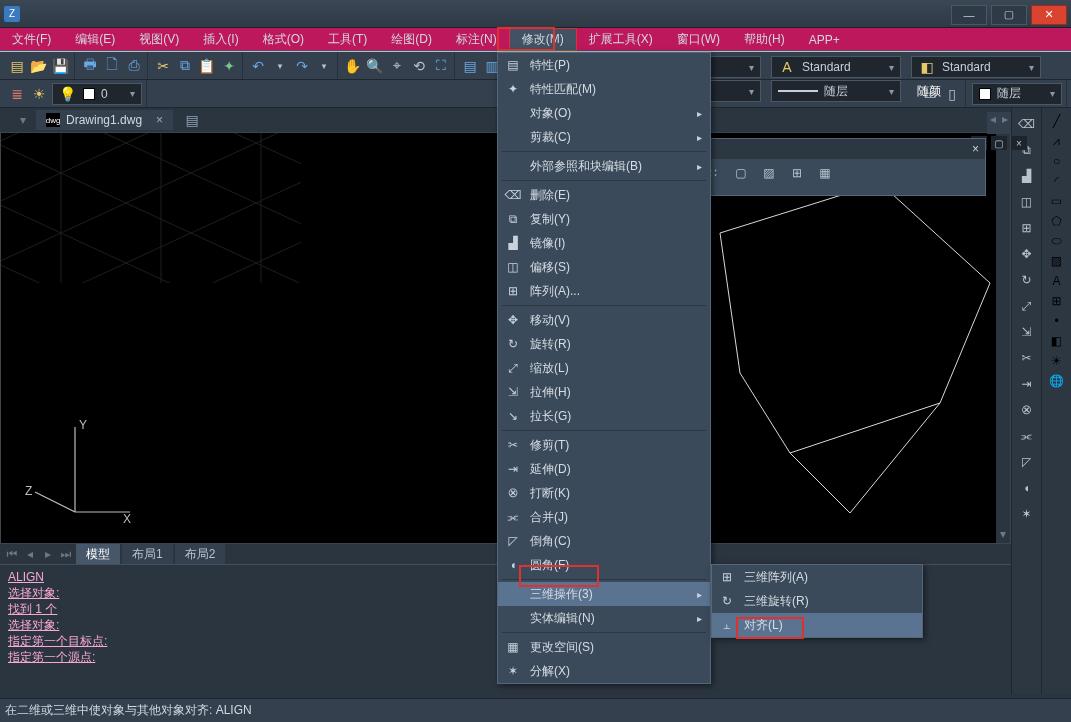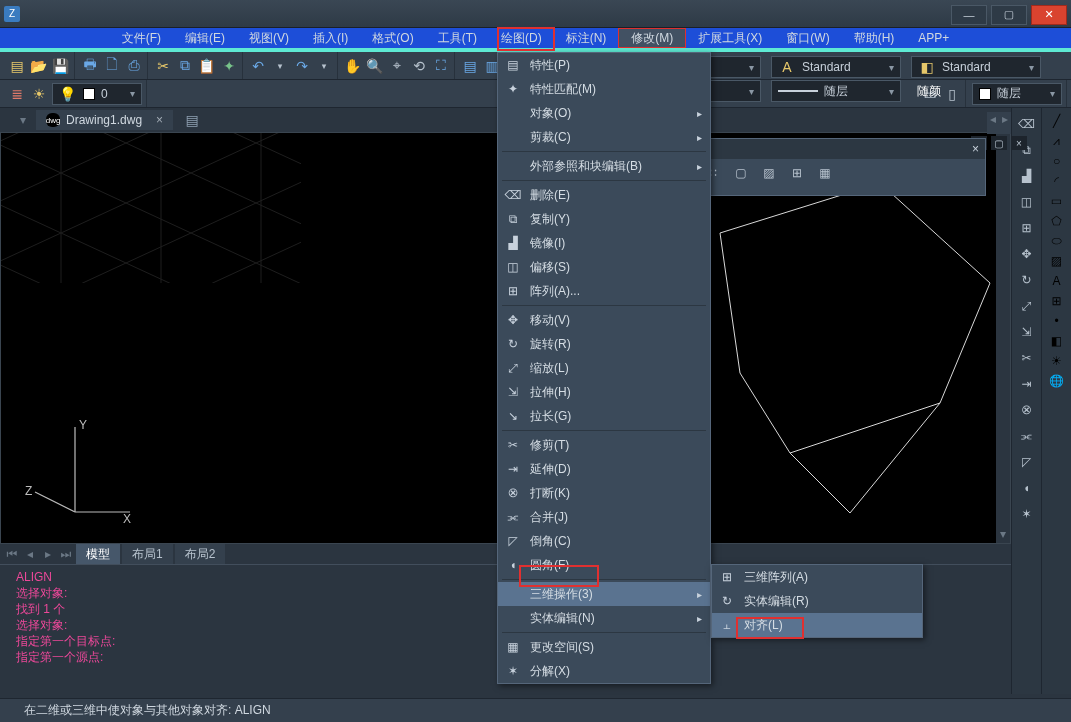--- a/index.html
+++ b/index.html
@@ -2,60 +2,60 @@
 <html><head>
 <meta charset="utf-8">
 <style>
 * { margin:0; padding:0; box-sizing:border-box; font-family:"Microsoft YaHei","SimSun",sans-serif; font-size:12px; user-select:none; }
 body { background:#2b3540; width:1071px; height:722px; overflow:hidden; position:relative; }
 .titlebar { height:28px; background:linear-gradient(#3a4754,#2e3a46); display:flex; align-items:center; color:#d5dde4; padding-left:4px; border-bottom:1px solid #1a2028; }
 .titlebar .app-icon { width:16px; height:16px; background:#3a7bbf; margin-right:6px; border-radius:2px; display:flex; align-items:center; justify-content:center; color:#fff; font-size:10px; }
 .titlebar .win-controls { margin-left:auto; display:flex; }
 .titlebar .win-btn { width:36px; height:20px; margin:2px 4px 0 0; border:1px solid #4a5866; background:#2e3a46; color:#c7d0da; display:flex; align-items:center; justify-content:center; font-size:11px; }
 .titlebar .win-btn.close { background:#d9432f; border-color:#a02a1c; color:#fff; }
-.menubar { height:24px; background:#1d4ed8; display:flex; align-items:stretch; color:#d0d8e0; border-bottom:4px solid #5eead4;justify-content:center; }
+.menubar { height:24px; background:#be185d; display:flex; align-items:stretch; color:#d0d8e0; border-bottom:1px solid #5eead4; }
 .menubar .menu-item { padding:0 12px; display:flex; align-items:center; }
 .menubar .menu-item.active { background:#425163; border:1px solid #e03030; }
 .toolbar-row { height:28px; background:#34404d; border-bottom:1px solid #1e2630; display:flex; align-items:center; padding:0 4px; gap:2px; }
 .tool-group { display:flex; align-items:center; gap:4px; padding:0 4px; border-right:1px solid #27313c; height:100%; }
 .tool-icon { width:18px; height:18px; display:flex; align-items:center; justify-content:center; color:#b7c2cd; font-size:14px; }
 .tool-icon.c-yellow{color:#e6c76a;} .tool-icon.c-blue{color:#6aa8e6;} .tool-icon.c-green{color:#78c48a;} .tool-icon.c-red{color:#e07a6a;}
 .dropdown-slot { height:22px; background:#1f262e; border:1px solid #4a5866; color:#c7d0da; display:flex; align-items:center; padding:0 6px; gap:6px; }
 .dropdown-slot .chev { margin-left:auto; font-size:10px; color:#8a97a4; }
 .layer-swatch { width:12px; height:12px; background:#fff; border:1px solid #000; }
 
 .workspace { position:absolute; top:108px; left:0; right:0; bottom:28px; display:flex; }
 .doc-area { flex:1; display:flex; flex-direction:column; position:relative; }
 .doc-tabs { height:24px; background:#2b3540; display:flex; align-items:center; padding-left:20px; gap:4px; }
 .doc-tab { background:#34404d; padding:3px 10px; display:flex; align-items:center; gap:6px; color:#d0d8e0; }
-.doc-tab .dwg-ic { width:14px;height:14px; background:#000000;border-radius:6px;display:flex;align-items:center;justify-content:center;font-size:8px;color:#fff;}
+.doc-tab .dwg-ic { width:14px;height:14px; background:#000000;border-radius:0;display:flex;align-items:center;justify-content:center;font-size:8px;color:#fff;}
 .doc-tab .x { color:#a2abb5; margin-left:8px; }
 .canvas-wrap { flex:1; position:relative; background:#000; overflow:hidden; border:1px solid #3a4550; }
 .grid-canvas { position:absolute; inset:0; }
 .ucs { position:absolute; left:24px; bottom:16px; width:110px; height:110px; }
 .ucs line { stroke:#bcbcbc; stroke-width:1.2; } .ucs text{ fill:#bcbcbc; font-size:12px; }
 .wire { position:absolute; right:10px; top:40px; width:300px; height:360px; }
 .wire line { stroke:#d8d8d8; stroke-width:1; }
 .vscroll { position:absolute; right:0; top:0; width:14px; bottom:0; background:#2b3540; }
 .vscroll .nub{position:absolute;top:4px;width:10px;left:2px;height:12px;color:#6b7885;text-align:center;}
 .vscroll .nub.bot{bottom:4px;top:auto;}
 .tabs-bottom { height:20px; background:#2b3540; display:flex; align-items:center; padding-left:4px; gap:2px; color:#b7c2cd; }
 .tabs-bottom .nav { width:16px; text-align:center; color:#6b7885;}
 .tabs-bottom .tab { padding:2px 10px; background:#34404d; }
 .tabs-bottom .tab.active { background:#46576a; color:#fff; }
 
 .cmd-area { height:130px; background:#2b3540; border-top:1px solid #424e5c; display:flex; }
-.cmd-scroll { flex:1; padding:4px 16px; color:#ec4899; font-family:SimSun,monospace; line-height:16px; overflow:hidden;}
+.cmd-scroll { flex:1; padding:4px 8px; color:#f9a8d4; font-family:SimSun,monospace; line-height:16px; overflow:hidden;text-decoration:underline;}
 .cmd-side {width:14px; background:#2b3540;}
 
 .right-dock { width:30px; background:#2c3742; border-left:1px solid #1e2630; display:flex; flex-direction:column; align-items:center; gap:6px; padding-top:6px; }
 .right-dock .ic { width:20px; height:20px; display:flex; align-items:center; justify-content:center; color:#b7c2cd; }
 .right-dock2 { width:30px; background:#2c3742; border-left:1px solid #1e2630; display:flex; flex-direction:column; align-items:center; gap:6px; padding-top:6px; }
 
-.statusbar { position:absolute; left:0; right:0; bottom:0; height:24px; background:#34404d; color:#d0d8e0; display:flex; align-items:center; padding:0 24px; border-top:1px solid #1e2630;}
+.statusbar { position:absolute; left:0; right:0; bottom:0; height:24px; background:#34404d; color:#d0d8e0; display:flex; align-items:center; padding:0 5px; border-top:1px solid #1e2630;}
 
 
 .dropdown { position:absolute; background:#3b4a5a; border:1px solid #55667a; box-shadow:2px 2px 6px rgba(0,0,0,.5); color:#d5dde4; z-index:50; }
 .dropdown .row { display:flex; align-items:center; height:24px; padding:0 24px 0 6px; gap:8px; position:relative; }
 .dropdown .row.hov { background:#5a7390; }
 .dropdown .row .ic { width:18px; height:18px; display:flex; align-items:center; justify-content:center; color:#c8d2dd;}
 .dropdown .row .arrow { position:absolute; right:8px; font-size:10px; color:#c8d2dd; }
 .dropdown .sep { height:1px; background:#2c3742; margin:2px 4px; }
 .dropdown.main { left:497px; top:52px; width:214px; }
 .dropdown.sub  { left:711px; top:564px; width:212px; }
@@ -468,21 +468,21 @@
       <span>分解(X)</span>
     </div>
   </div>
 <div class="dropdown sub" id="sub-menu">
     <div class="row">
       <span class="ic">⊞</span>
       <span>三维阵列(A)</span>
     </div>
     <div class="row">
       <span class="ic">↻</span>
-      <span>实体编辑(R)</span>
+      <span>三维旋转(R)</span>
     </div>
     <div class="row hov">
       <span class="ic">⫠</span>
       <span>对齐(L)</span>
     </div>
   </div>
 
 <div class="hl-box" style="left:497px; top:27px; width:58px; height:24px;"></div>
 <div class="hl-box" style="left:519px; top:565px; width:80px; height:22px;"></div>
 <div class="hl-box" style="left:736px; top:617px; width:68px; height:22px;"></div>

